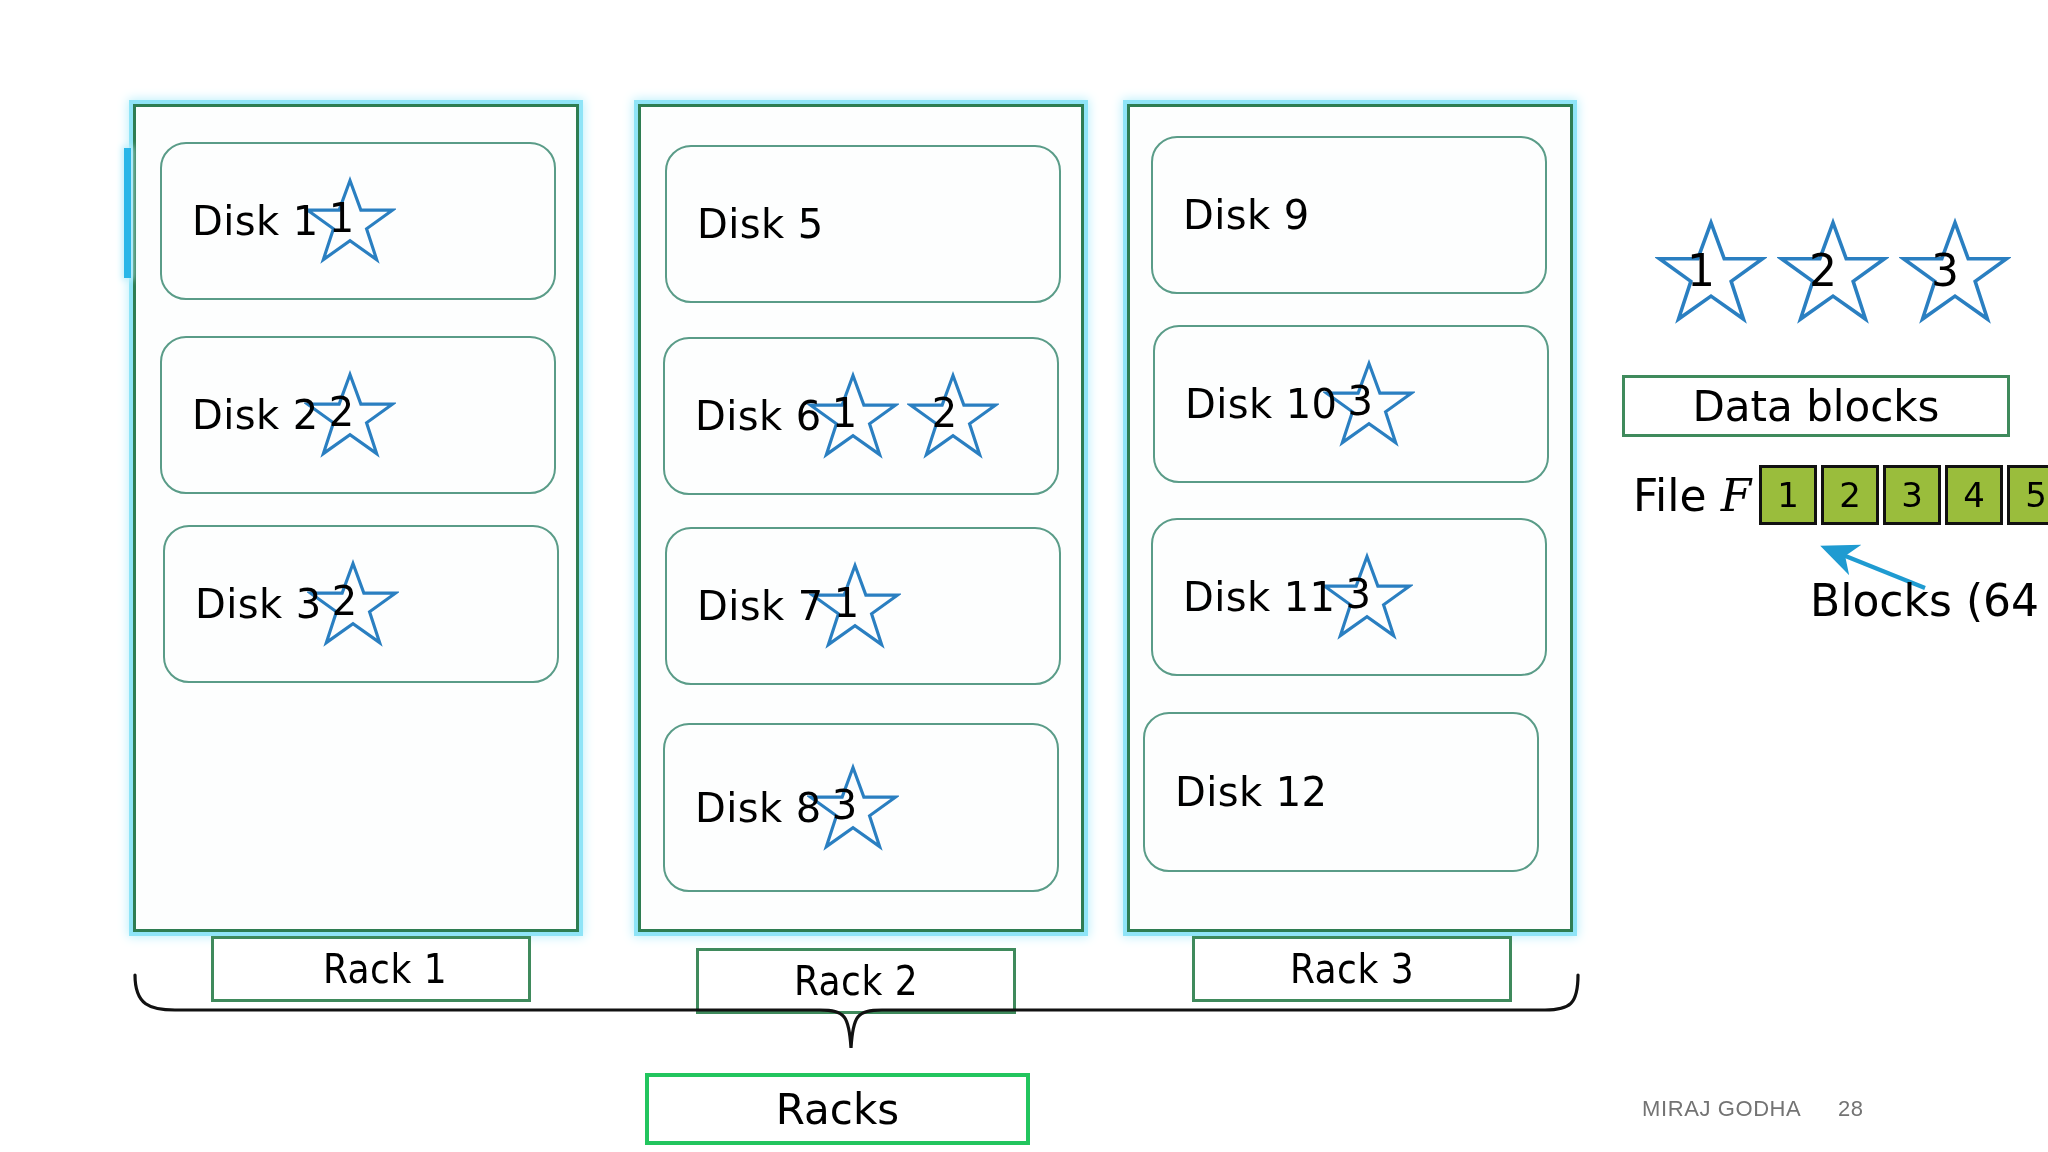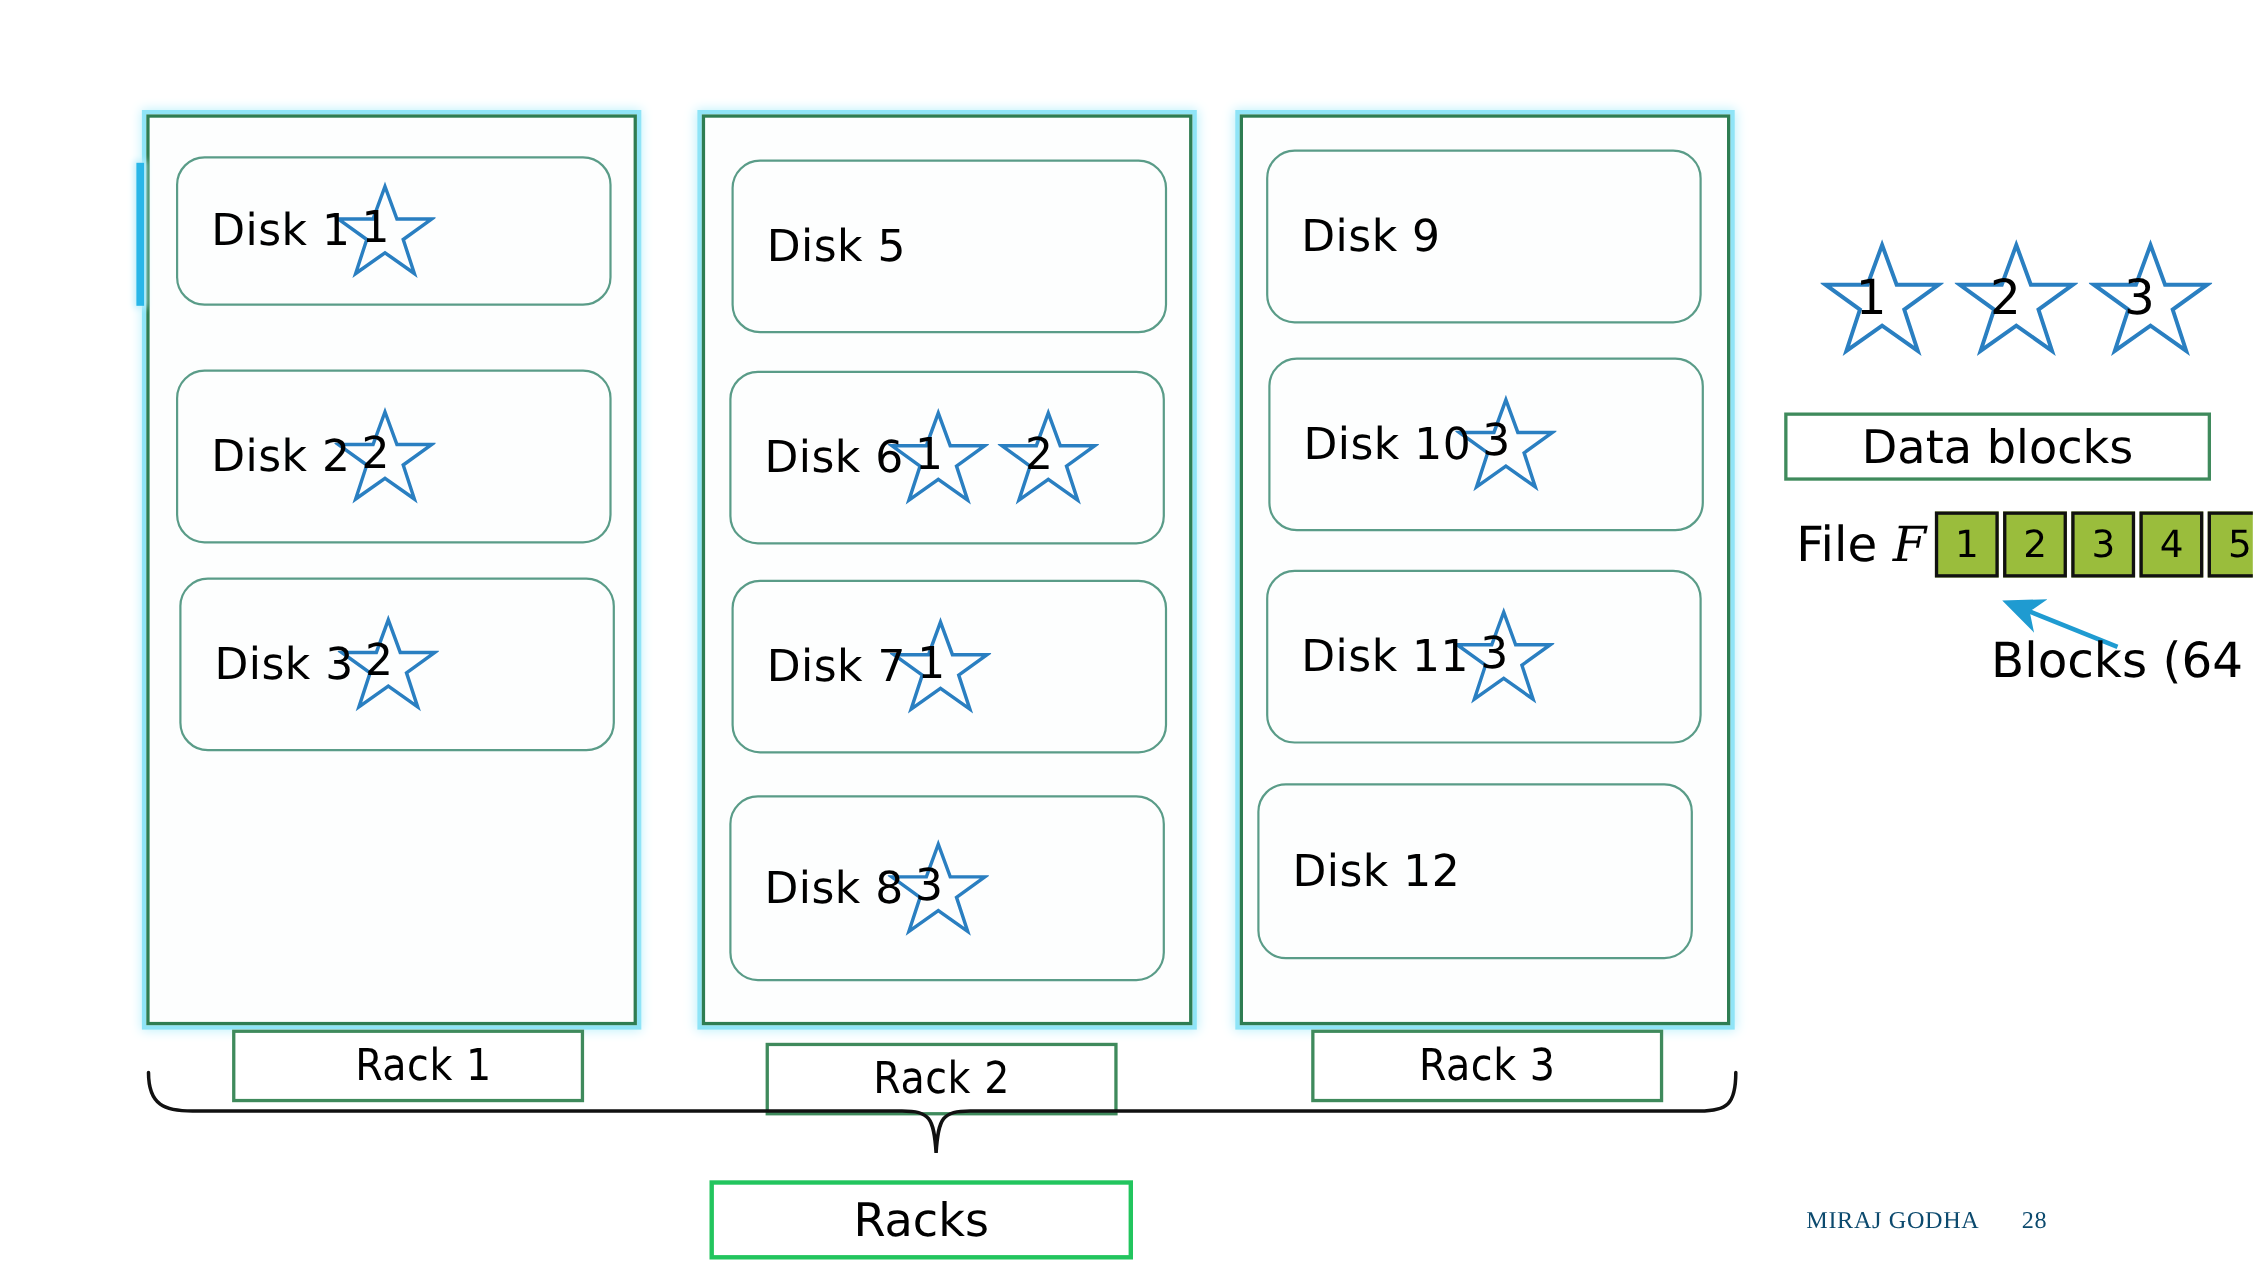--- a/index.html
+++ b/index.html
@@ -117,34 +117,34 @@
   .fblock:last-child{margin-right:0;}
 
   .blocks-caption{
     position:absolute;
     font-size:44px;white-space:nowrap;
   }
   .brace, .arrow{position:absolute;left:0;top:0;pointer-events:none;}
 
   .footer{
     position:absolute;
-    font-family:Liberation Serif, serif;
-    font-size:22px;color:#0c4a6e;letter-spacing:.6px;white-space:nowrap;
+    font-family:Liberation Sans, sans-serif;
+    font-size:22px;color:#737373;letter-spacing:.6px;white-space:nowrap;
   }
 </style>
 </head>
 <body>
 
 <div class="stage">
 
   <div class="rack" style="left:133px;top:104px;width:446px;height:828px;">
   </div>
   <div class="rack-accent" style="left:124px;top:148px;height:130px;"></div>
 
-  <div class="disk" style="left:160px;top:142px;width:396px;height:136px;">
+  <div class="disk" style="left:160px;top:142px;width:396px;height:158px;">
     <div class="disk-inner">
       <span class="disk-label">Disk 1</span>
       <span class="stars">
         <span class="star">
           <svg viewBox="0 0 100 100">
               <polygon points="50,6 61.8,38.2 96,38.2 68,58.4 79,92 50,71.5 21,92 32,58.4 4,38.2 38.2,38.2" fill="none" stroke="#2a7fc1" stroke-width="3.4"></polygon>
             </svg>
           <span class="star-num">1</span>
         </span>
       </span>

